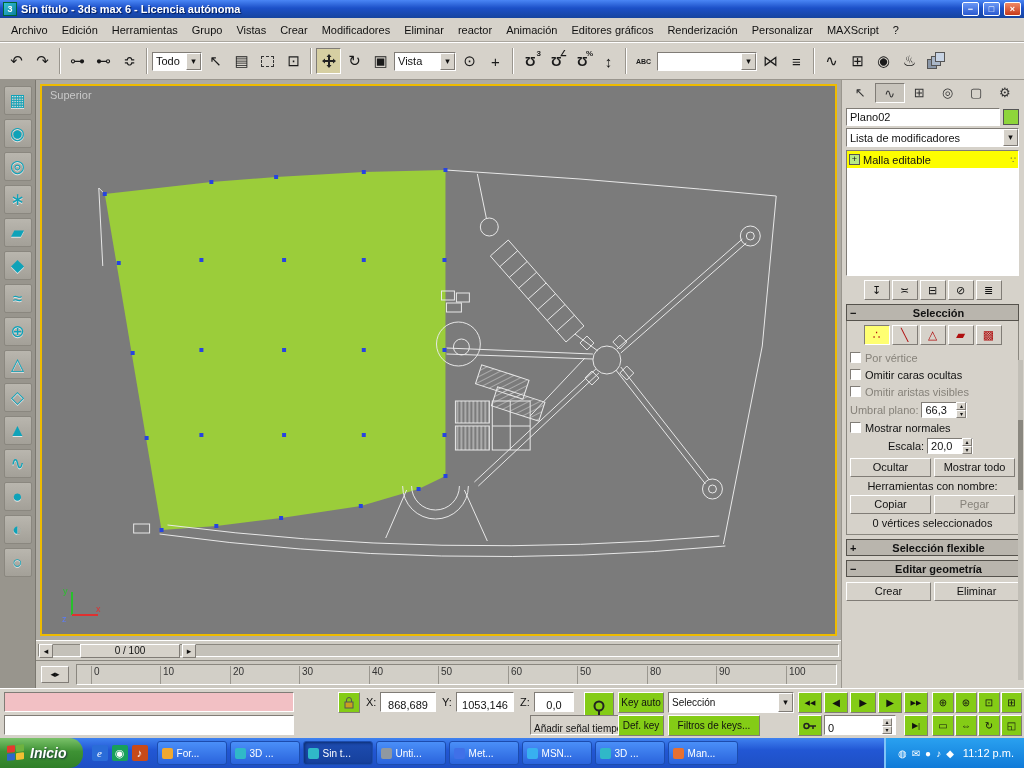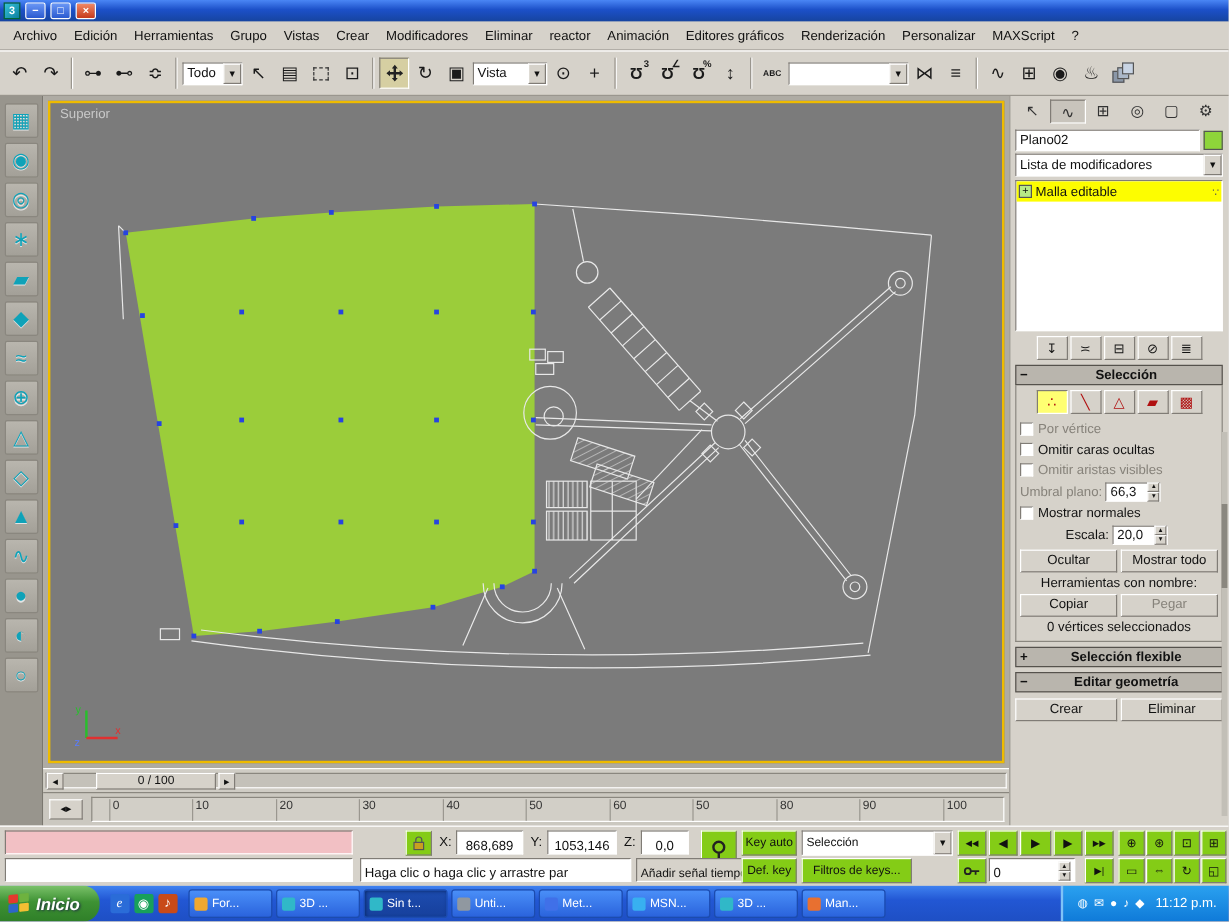--- a/index.html
+++ b/index.html
@@ -150,20 +150,21 @@
   .tray-icon { font-size:10px; }
   .clock { margin-left:4px; }
 </style>
 </head>
 <body>
 
 <div class="screen">
 
   <div class="titlebar">
     <span class="app-icon">3</span>
+    <span class="tb-title">Sin título - 3ds max 6 - Licencia autónoma</span>
     <span class="win-btn">−</span>
     <span class="win-btn">□</span>
     <span class="win-btn close">×</span>
   </div>
 
   <div class="menubar">
     <span class="menu-item">Archivo</span>
     <span class="menu-item">Edición</span>
     <span class="menu-item">Herramientas</span>
     <span class="menu-item">Grupo</span>
@@ -540,23 +541,20 @@
           <line x1="7" y1="20" x2="12" y2="20" stroke="#222" stroke-width="2"></line>
           <line x1="7" y1="25" x2="11" y2="25" stroke="#222" stroke-width="2"></line>
         </svg>
     </div>
     <div class="sb-btn" style="left:618px; top:3px; width:46px">Key auto</div>
     <div class="sb-btn" style="left:668px; top:3px; width:126px; justify-content:flex-start; padding-left:3px; background:#fff; border-color:#807c76 #fff #fff #807c76">
       <span>Selección</span>
       <span class="arrow" style="margin-left:auto; width:15px; height:100%; background:#d6d2ca; border:1px solid; border-color:#fff #807c76 #807c76 #fff; text-align:center; font-size:9px; line-height:16px">▾</span>
     </div>
 
-    <div class="sb-sunken" style="left:300px; top:26px; width:226px">
-        <span>Haga clic o haga clic y arrastre par</span>
-      </div>
     <div class="sb-sunken gray-sunken" style="left:530px; top:26px; width:94px">
         <span style="font-size:10px">Añadir señal tiempo</span>
       </div>
     <div class="sb-btn" style="left:618px; top:26px; width:46px">Def. key</div>
     <div class="sb-btn" style="left:668px; top:26px; width:92px">Filtros de keys...</div>
 
     <div class="sb-btn" style="left:798px; top:3px; width:24px">
         <span style="font-size:7px">◀◀</span>
       </div>
     <div class="sb-btn" style="left:824px; top:3px; width:24px">◀</div>

